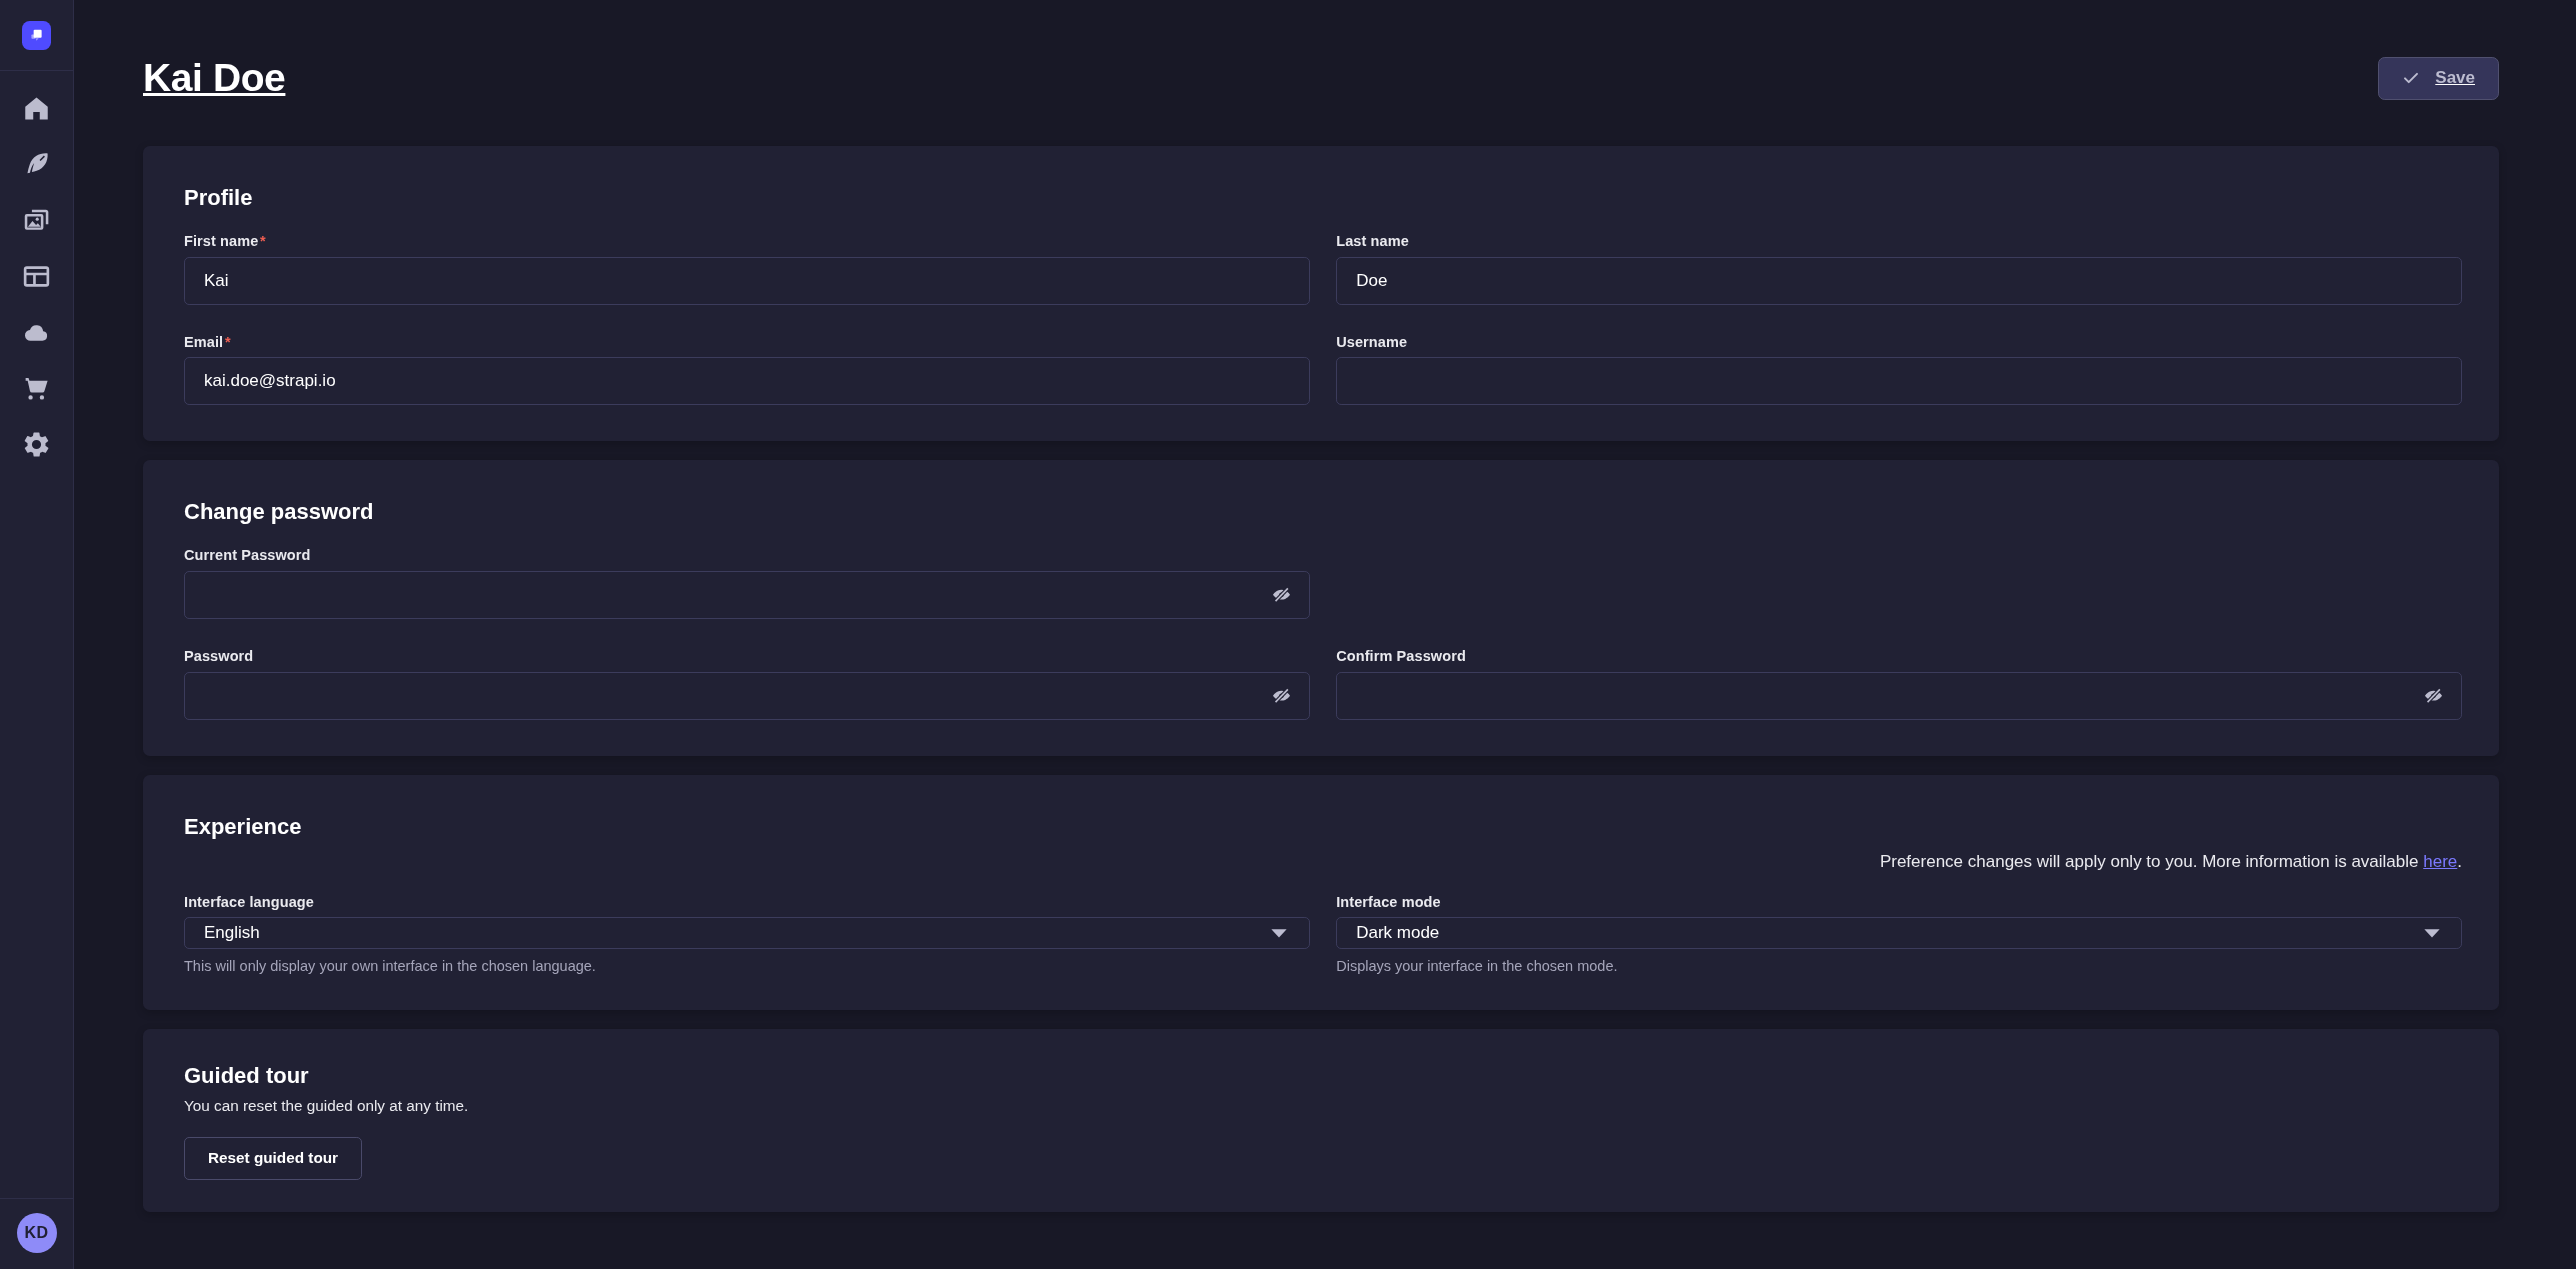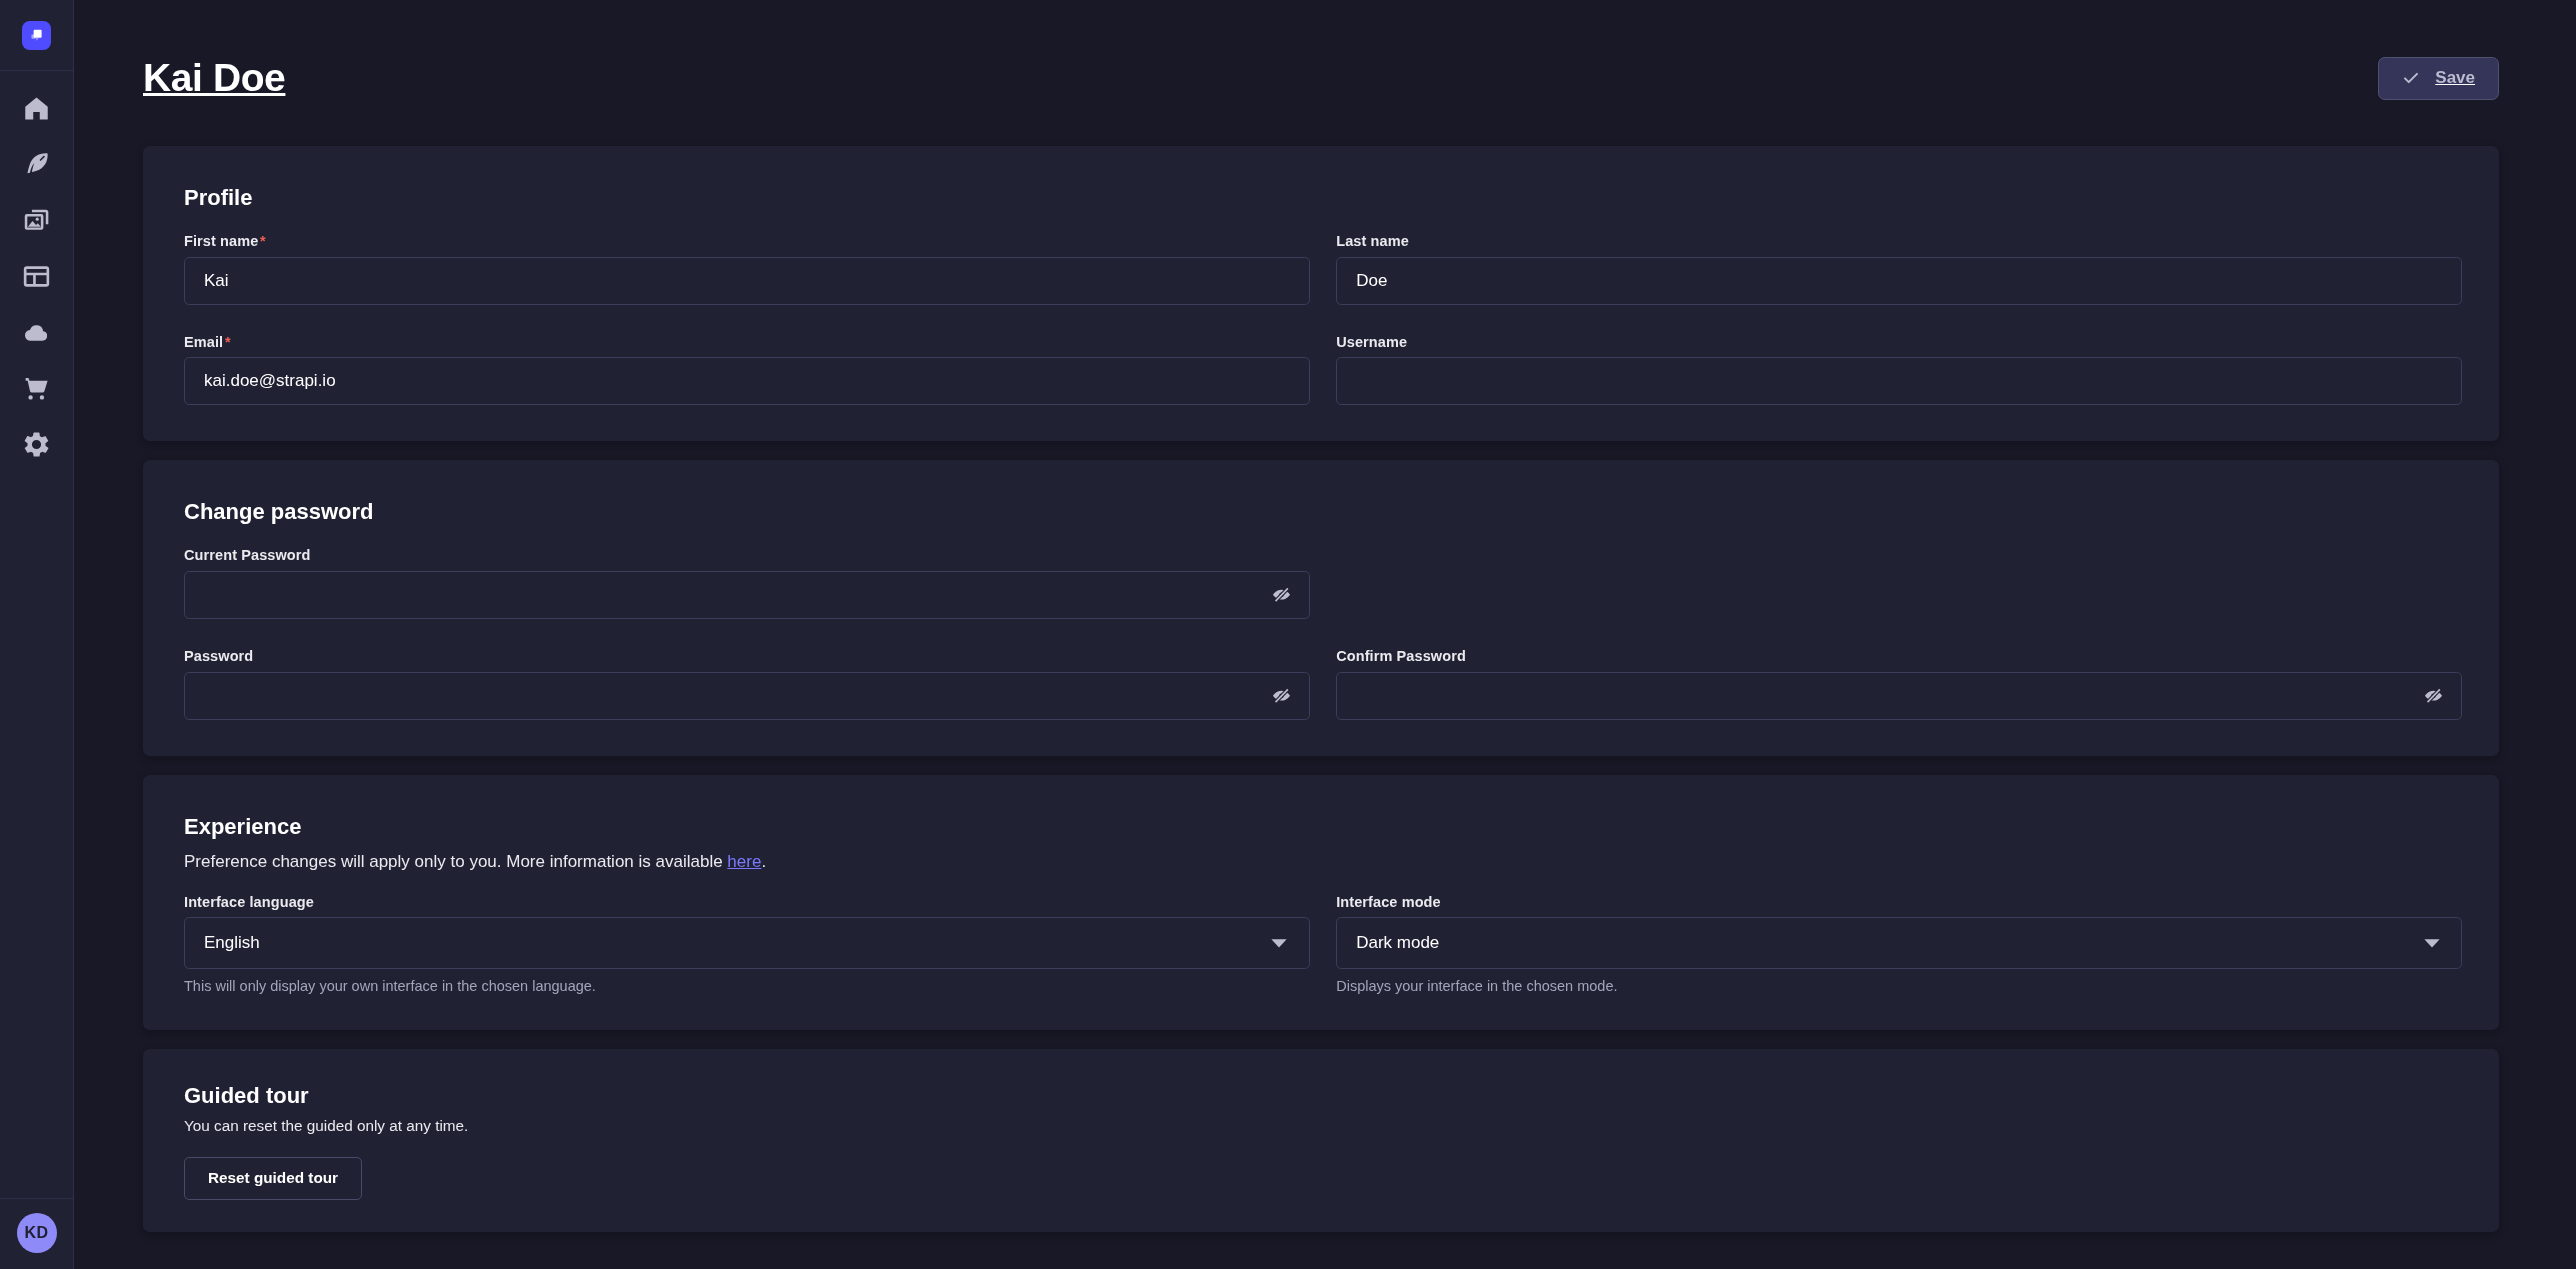--- a/index.html
+++ b/index.html
@@ -91,28 +91,28 @@
     background: #212134; border: 0.9px solid #3c3c5c; border-radius: 5.1px;
     padding: 0 51px 0 19px; font-size: 17px; color: #ffffff;
     font-family: "Liberation Sans", sans-serif; outline: none;
   }
   .eye-btn {
     position: absolute; right: 13.6px; top: 50%; transform: translateY(-50%);
     width: 29px; height: 29px; border: none; background: transparent;
     display: flex; align-items: center; justify-content: center; cursor: pointer;
   }
   .select-box {
-    width: 100%; height: 52px;
+    width: 100%; height: 32px;
     background: #212134; border: 0.9px solid #3c3c5c; border-radius: 5.1px;
     padding: 0 20.4px 0 19px; font-size: 17px; color: #ffffff;
     display: flex; align-items: center; justify-content: space-between;
     cursor: pointer;
   }
   .helper-text { font-size: 14.5px; color: #a5a5ba; margin-top: 8.5px; }
-  .section-desc { font-size: 17px; color: #eaeaef; margin-top: 12px; }
+  .section-desc { font-size: 17px; color: #eaeaef; margin-top: 12px; text-align: right; }
   .section-desc a { color: #7b79ff; text-decoration: underline; cursor: pointer; }
   .tour-desc { font-size: 15.3px; color: #eaeaef; margin-top: 7.7px; }
   .reset-btn {
     margin-top: 22px; height: 43px; padding: 8px 23px;
     background: transparent; border: 0.9px solid #4a4a6a; border-radius: 5.1px;
     color: #ffffff; font-size: 15.3px; font-weight: 700;
     font-family: "Liberation Sans", sans-serif; cursor: pointer;
   }
 </style>
 </head>

